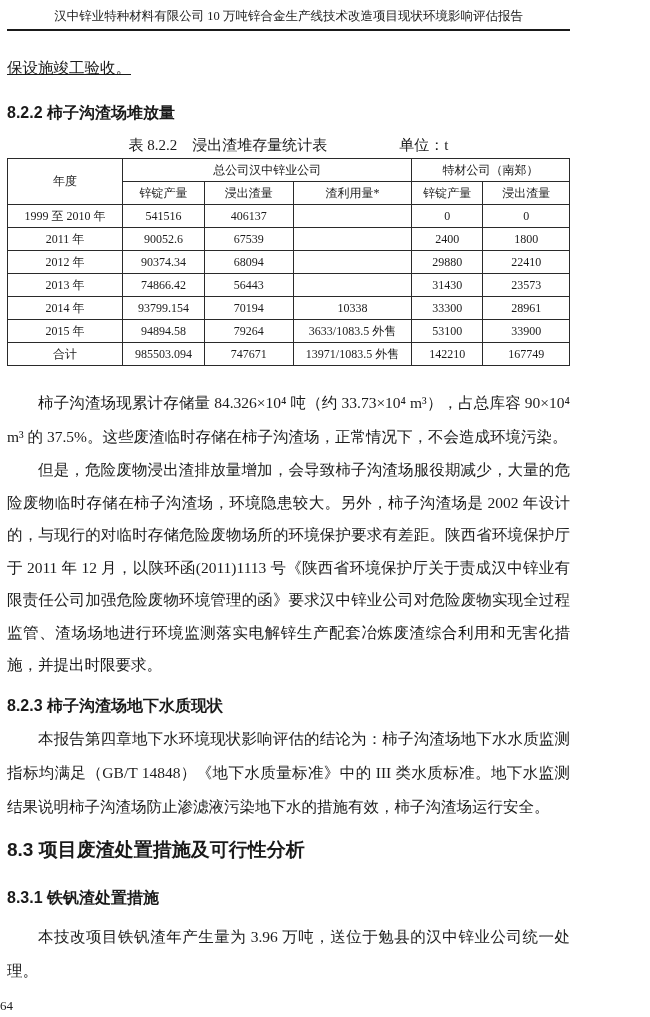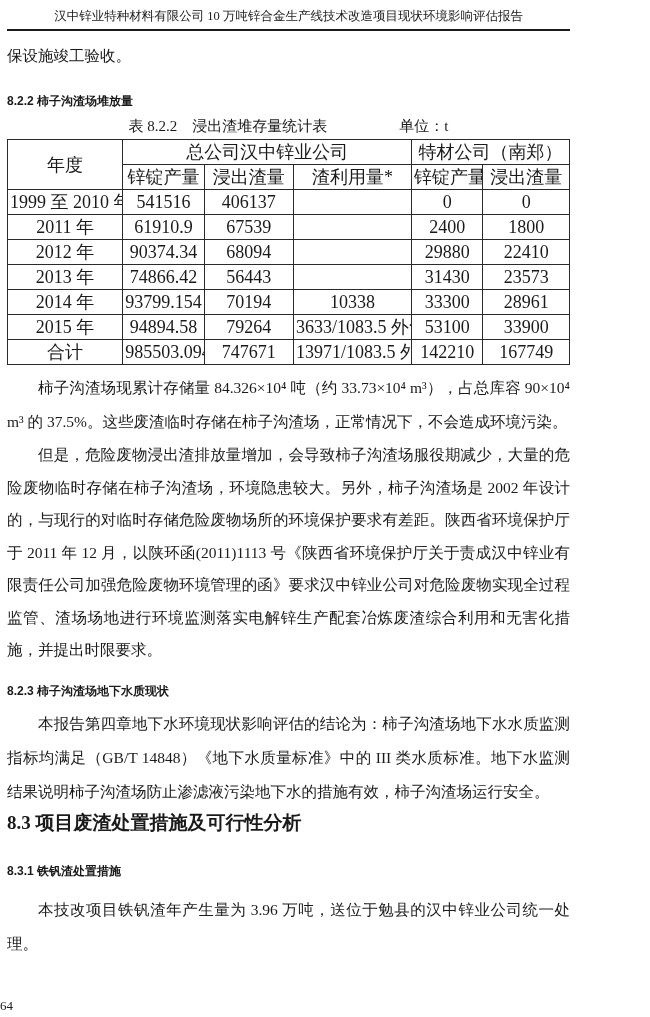--- a/index.html
+++ b/index.html
@@ -26,50 +26,50 @@
     border-bottom: 2px solid #1a1a1a;
     white-space: nowrap;
   }
   .para {
     font-size: 15.5px;
     line-height: 34px;
     text-align: justify;
     margin: 0;
   }
   .para.indent { text-indent: 2em; }
-  .p-first { margin-top: 8px; }
+  .p-first { margin-top: 20px; text-decoration: underline; }
   .h-sub {
     font-family: "Liberation Sans", "DejaVu Sans", sans-serif;
     font-weight: bold;
-    font-size: 12px;
+    font-size: 16px;
     line-height: 24px;
     margin: 16px 0 0 0;
   }
   .h-main {
-    font-family: Liberation Serif, serif;
+    font-family: Liberation Sans, sans-serif;
     font-weight: bold;
     font-size: 19px;
     line-height: 28px;
-    margin: 0 0 0 0;
+    margin: 12px 0 0 0;
   }
   .p-822 { margin-top: 4px; }
   .table-caption-row {
     display: flex;
     justify-content: center;
     align-items: baseline;
     gap: 72px;
     font-size: 15px;
     line-height: 24px;
-    margin-top: 1px;
+    margin-top: 8px;
   }
   table.data-table {
     width: 100%;
     border-collapse: collapse;
     table-layout: fixed;
-    font-size: 18px;
+    font-size: 12px;
     margin-top: 1px;
   }
   table.data-table th, table.data-table td {
     border: 1px solid #2a2a2a;
     text-align: center;
     vertical-align: middle;
     font-weight: normal;
     height: 22px;
     padding: 0 2px;
     overflow: hidden;
@@ -79,21 +79,21 @@
   col.c-zn1   { width: 14.5%; }
   col.c-slag1 { width: 15.9%; }
   col.c-use   { width: 21.0%; }
   col.c-zn2   { width: 12.7%; }
   col.c-slag2 { width: 15.4%; }
   .table-note {
     font-size: 12px;
     line-height: 16px;
     margin-top: 3px;
   }
-  .p-gap { margin-top: 6px; }
+  .p-gap { margin-top: 20px; }
   .para.tight { line-height: 32.5px; }
   .h-823 { margin-top: 12px; }
   .p-823 { margin-top: 4px; }
   .h-831 { margin-top: 22px; }
   .p-831 { margin-top: 10px; }
   .page-footer {
     position: absolute;
     bottom: 3px;
     left: 0;
     width: 100%;
@@ -145,21 +145,21 @@
       <tr>
         <td>1999 至 2010 年</td>
         <td>541516</td>
         <td>406137</td>
         <td></td>
         <td>0</td>
         <td>0</td>
       </tr>
       <tr>
         <td>2011 年</td>
-        <td>61910.9</td>
+        <td>90052.6</td>
         <td>67539</td>
         <td></td>
         <td>2400</td>
         <td>1800</td>
       </tr>
       <tr>
         <td>2012 年</td>
         <td>90374.34</td>
         <td>68094</td>
         <td></td>

